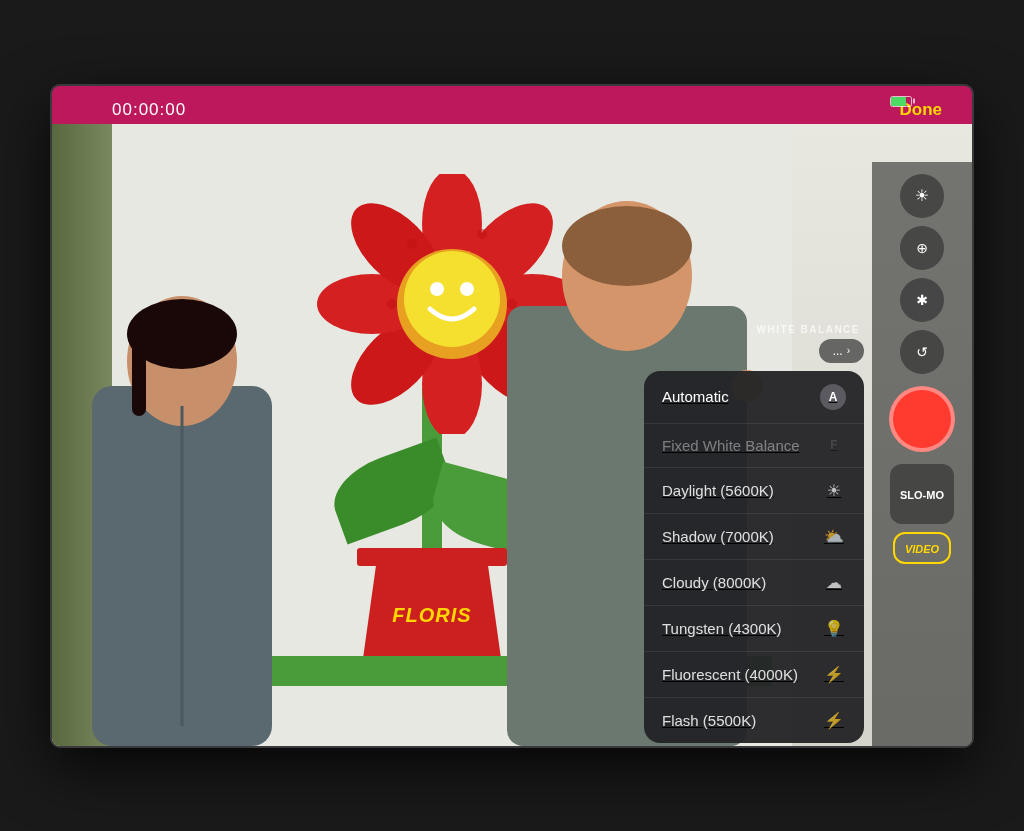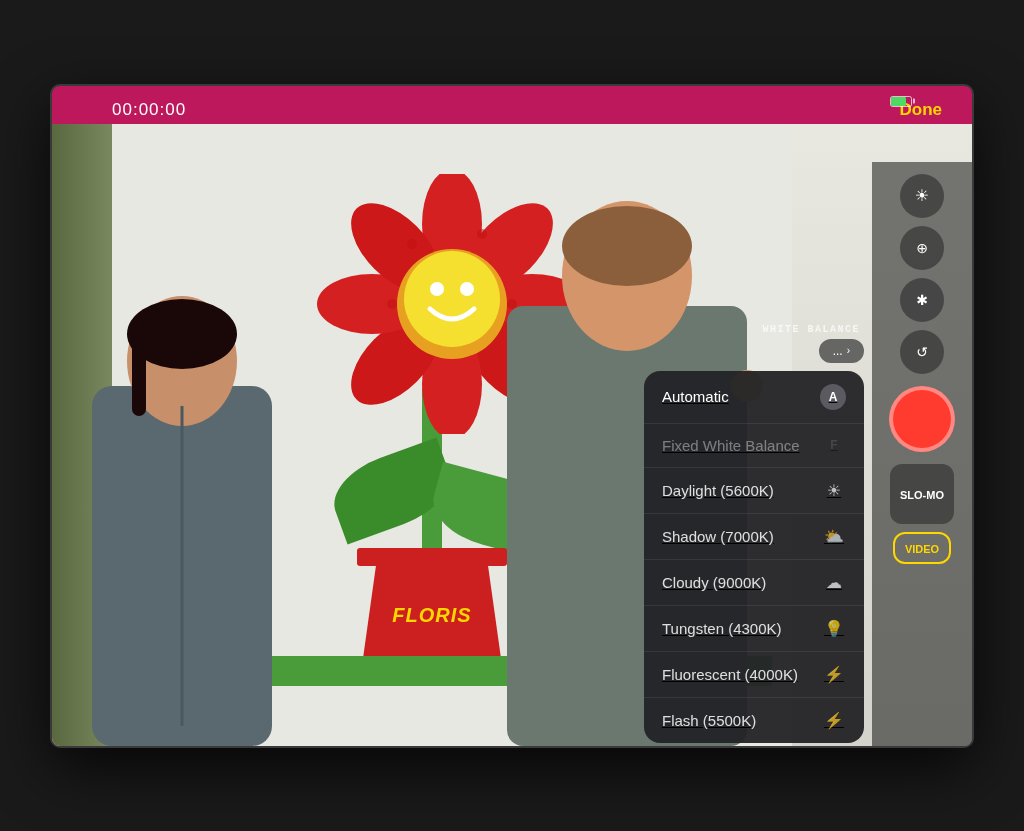--- a/index.html
+++ b/index.html
@@ -286,20 +286,21 @@
       font-size: 11px;
       font-weight: 600;
     }
 
     .video-btn {
       background: transparent;
       border: 2px solid #FFD700;
       border-radius: 12px;
       padding: 5px 10px;
       cursor: pointer;
+      font-style: italic;
     }
 
     .video-text {
       color: #FFD700;
       font-size: 11px;
       font-weight: 700;
     }
 
     
     .wb-container {
@@ -311,21 +312,20 @@
     }
 
     .wb-label {
       color: rgba(255,255,255,0.7);
       font-size: 10px;
       font-weight: 600;
       letter-spacing: 1.5px;
       text-align: right;
       margin-bottom: 4px;
       padding-right: 4px;
-      font-family: Liberation Mono, monospace;
     }
 
     .wb-header-btn {
       background: rgba(80,80,80,0.85);
       border-radius: 20px;
       padding: 5px 14px;
       display: flex;
       align-items: center;
       gap: 4px;
       cursor: pointer;
@@ -513,21 +513,21 @@
           <span class="wb-item-label">Daylight (5600K)</span>
           <span class="wb-item-icon">☀</span>
         </div>
 
         <div class="wb-item">
           <span class="wb-item-label">Shadow (7000K)</span>
           <span class="wb-item-icon">⛅</span>
         </div>
 
         <div class="wb-item">
-          <span class="wb-item-label">Cloudy (9000K)</span>
+          <span class="wb-item-label">Cloudy (8000K)</span>
           <span class="wb-item-icon">☁</span>
         </div>
 
         <div class="wb-item">
           <span class="wb-item-label">Tungsten (4300K)</span>
           <span class="wb-item-icon">💡</span>
         </div>
 
         <div class="wb-item">
           <span class="wb-item-label">Fluorescent (4000K)</span>

